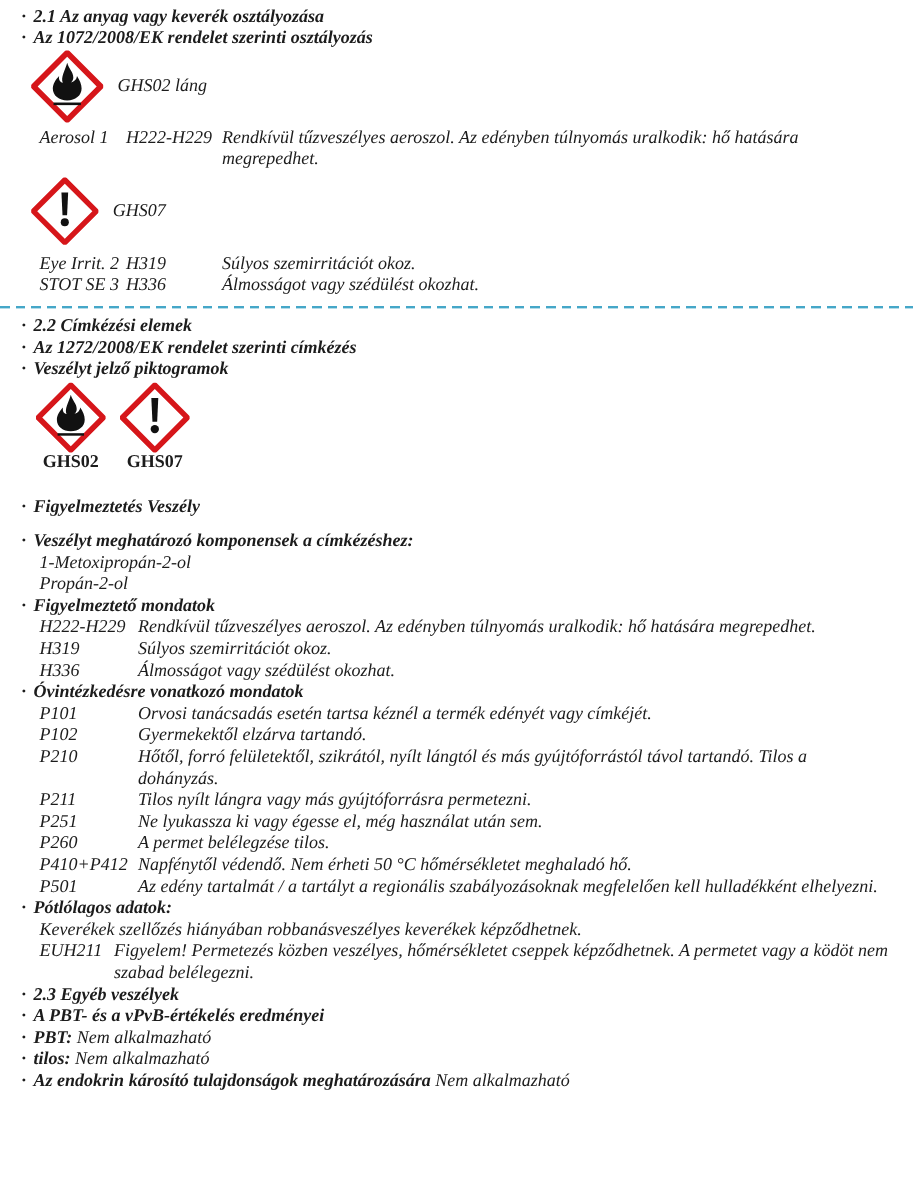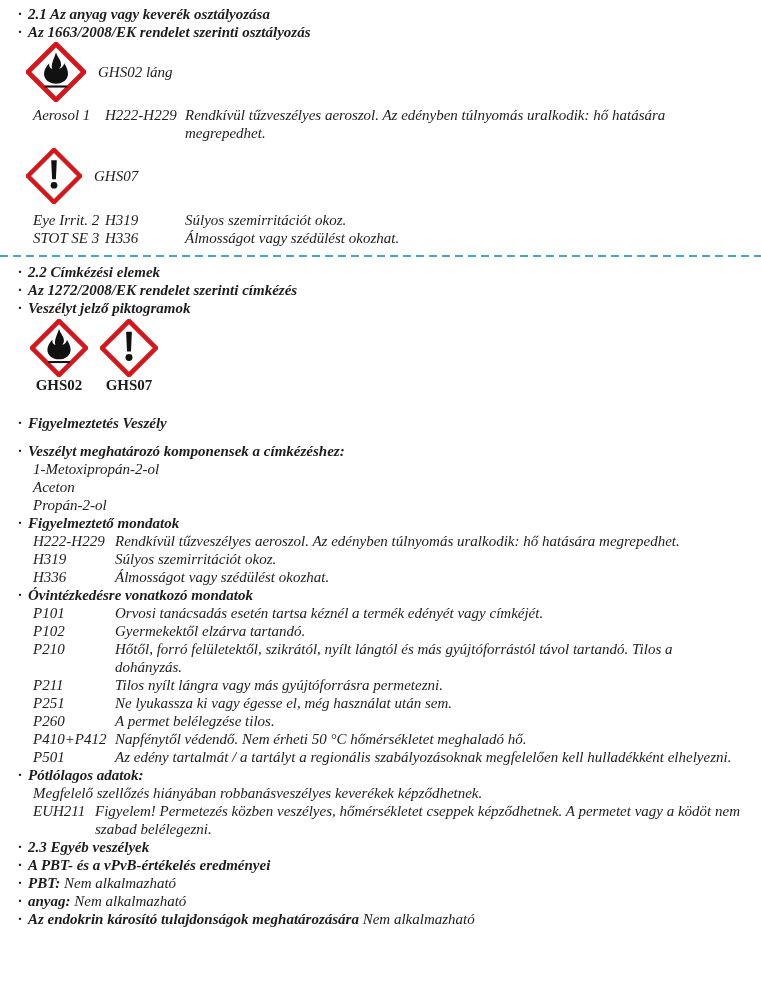--- a/index.html
+++ b/index.html
@@ -46,21 +46,21 @@
     <g id="sym-exclaim">
       <path fill="#111111" d="M45 22 L55 22 L53.4 56 L46.6 56 Z"></path>
       <circle cx="50" cy="66.5" r="6" fill="#111111"></circle>
     </g>
   </defs>
 </svg>
 
 <div class="page">
 
   <div class="h"><span class="bullet">·</span><span>2.1 Az anyag vagy keverék osztályozása</span></div>
-  <div class="h"><span class="bullet">·</span><span>Az 1663/2008/EK rendelet szerinti osztályozás</span></div>
+  <div class="h"><span class="bullet">·</span><span>Az 1072/2008/EK rendelet szerinti osztályozás</span></div>
 
   <div class="picto-line first">
     <svg class="ghs" width="60" height="60" viewBox="0 0 100 100">
       <use href="#sym-diamond"></use>
         <use href="#sym-flame"></use>
     </svg>
     <span>GHS02 láng</span>
   </div>
 
   <div class="row cls-row" style="margin-top:4px">
@@ -109,21 +109,20 @@
           <use href="#sym-exclaim"></use>
       </svg>
       <div class="picto-caption">GHS07</div>
     </div>
   </div>
 
   <div class="h signal"><span class="bullet">·</span><span>Figyelmeztetés</span> <span>Veszély</span></div>
 
   <div class="h components-heading"><span class="bullet">·</span><span>Veszélyt meghatározó komponensek a címkézéshez:</span></div>
   <div class="b">1-Metoxipropán-2-ol</div>
-  <div class="b">Aceton</div>
   <div class="b">Propán-2-ol</div>
 
   <div class="h"><span class="bullet">·</span><span>Figyelmeztető mondatok</span></div>
   <div class="row st-row">
     <span>H222-H229</span>
     <span>Rendkívül tűzveszélyes aeroszol. Az edényben túlnyomás uralkodik: hő hatására megrepedhet.</span>
   </div>
   <div class="row st-row">
     <span>H319</span>
     <span>Súlyos szemirritációt okoz.</span>
@@ -161,25 +160,25 @@
   <div class="row st-row">
     <span>P410+P412</span>
     <span>Napfénytől védendő. Nem érheti 50 °C hőmérsékletet meghaladó hő.</span>
   </div>
   <div class="row st-row">
     <span>P501</span>
     <span>Az edény tartalmát / a tartályt a regionális szabályozásoknak megfelelően kell hulladékként elhelyezni.</span>
   </div>
 
   <div class="h"><span class="bullet">·</span><span>Pótlólagos adatok:</span></div>
-  <div class="b">Megfelelő szellőzés hiányában robbanásveszélyes keverékek képződhetnek.</div>
+  <div class="b">Keverékek szellőzés hiányában robbanásveszélyes keverékek képződhetnek.</div>
   <div class="row euh-row">
     <span>EUH211</span>
     <span>Figyelem! Permetezés közben veszélyes, hőmérsékletet cseppek képződhetnek. A permetet vagy a ködöt nem szabad belélegezni.</span>
   </div>
 
   <div class="h"><span class="bullet">·</span><span>2.3 Egyéb veszélyek</span></div>
   <div class="h"><span class="bullet">·</span><span>A PBT- és a vPvB-értékelés eredményei</span></div>
   <div class="h mix"><span class="bullet">·</span><span>PBT:</span> <span class="val">Nem alkalmazható</span></div>
-  <div class="h mix"><span class="bullet">·</span><span>anyag:</span> <span class="val">Nem alkalmazható</span></div>
+  <div class="h mix"><span class="bullet">·</span><span>tilos:</span> <span class="val">Nem alkalmazható</span></div>
   <div class="h mix"><span class="bullet">·</span><span>Az endokrin károsító tulajdonságok meghatározására</span> <span class="val">Nem alkalmazható</span></div>
 
 </div>
 
 </body></html>

